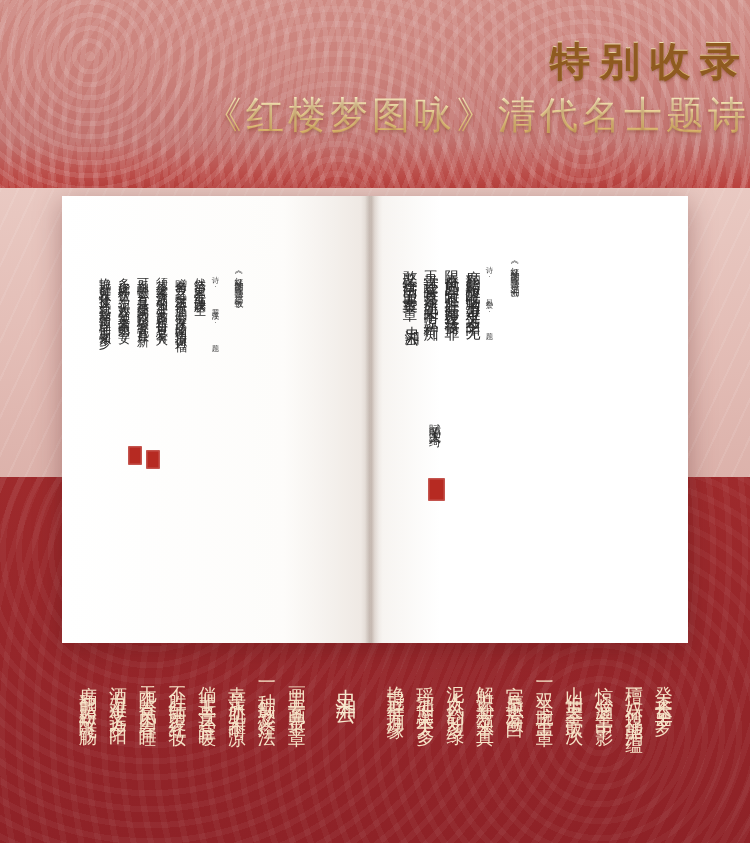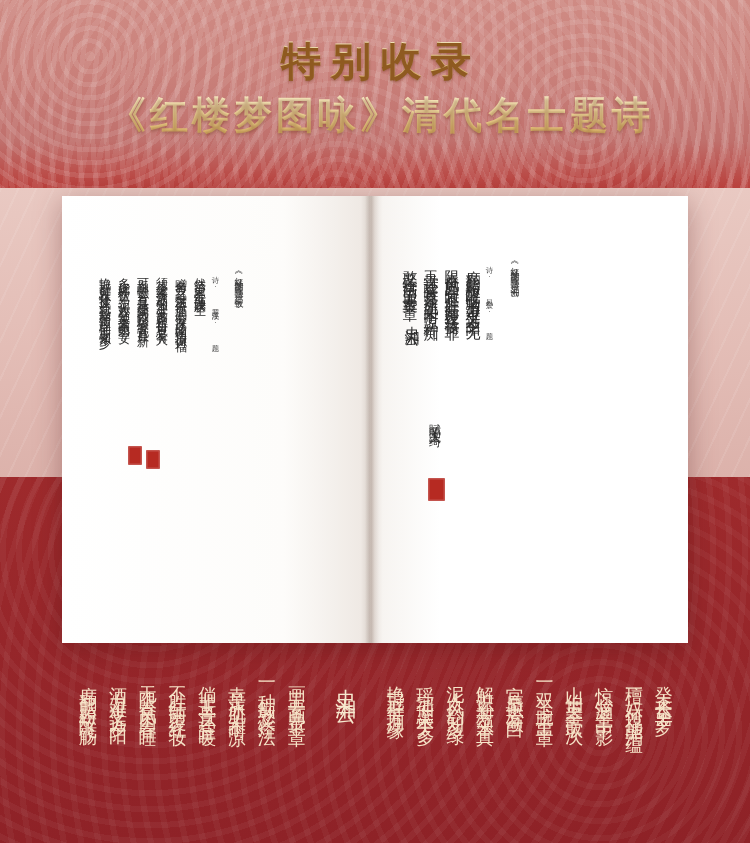--- a/index.html
+++ b/index.html
@@ -24,40 +24,40 @@
       repeating-radial-gradient(circle at 12% 30%, rgba(255,255,255,0.10) 0 5px, rgba(255,255,255,0) 5px 13px),
       repeating-radial-gradient(circle at 78% 65%, rgba(255,255,255,0.09) 0 5px, rgba(255,255,255,0) 5px 14px),
       repeating-radial-gradient(circle at 45% 110%, rgba(255,255,255,0.07) 0 6px, rgba(255,255,255,0) 6px 15px),
       linear-gradient(180deg, #cf8b84 0%, #c9807a 40%, #c0706c 75%, #b9403c 100%);
     overflow: hidden;
   }
   .top-title-wrap {
     position: absolute;
     left: 0; top: 36px;
     width: 750px;
-    text-align: center;
+    text-align: right;
     padding-left: 12px;
   }
   .title-line1 {
     font-size: 40px;
     letter-spacing: 10px;
     font-weight: bold;
     color: #f3e3b0;
     text-shadow: 0 1px 0 #8f5a20, 0 2px 3px rgba(90,40,10,0.45);
     background: linear-gradient(180deg, #fdf3cf 0%, #f0d79a 45%, #d9ae5c 100%);
     -webkit-background-clip: text;
     background-clip: text;
     color: transparent;
     line-height: 1.25;
   }
   .title-line2 {
     margin-top: 6px;
     font-size: 38px;
     letter-spacing: 4px;
-    font-weight: bold;
+    font-weight: normal;
     background: linear-gradient(180deg, #fdf3cf 0%, #f0d79a 45%, #d9ae5c 100%);
     -webkit-background-clip: text;
     background-clip: text;
     color: transparent;
     text-shadow: 0 2px 3px rgba(90,40,10,0.30);
     line-height: 1.25;
   }
 
   
   .mid-band {

